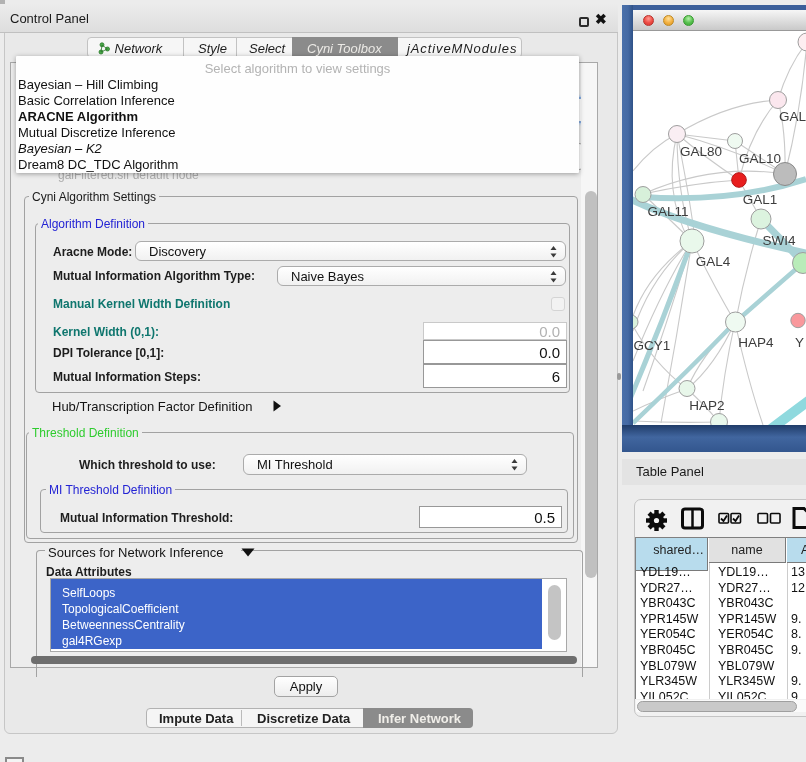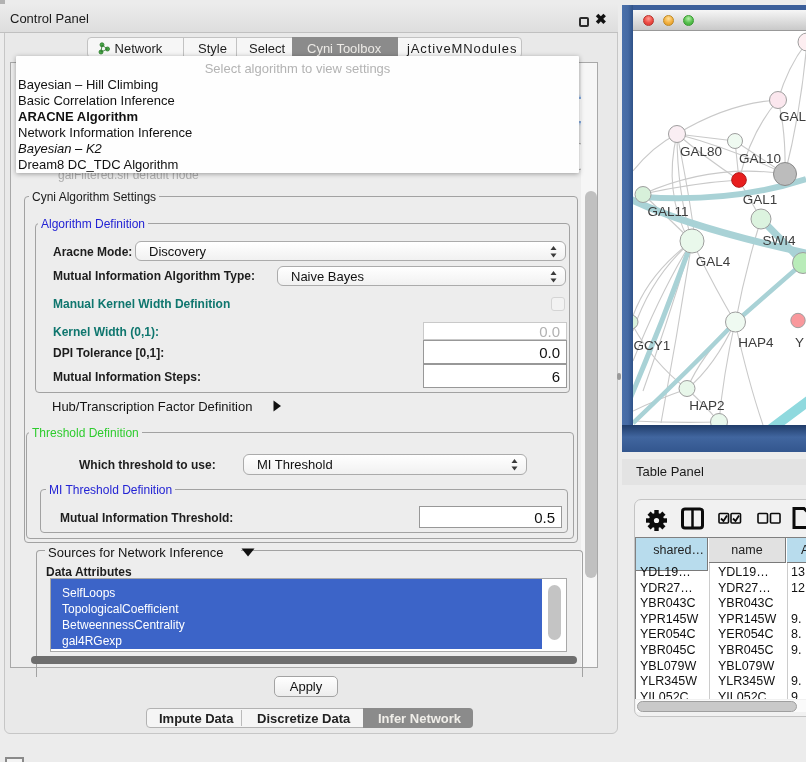--- a/index.html
+++ b/index.html
@@ -21,21 +21,21 @@
 <div id="stage">
 
 <div class="abs" style="left:0;top:0;width:5px;height:8px;background:#b2b2b2;"></div>
 <div class="abs" id="cpwin" style="left:4px;top:4px;width:614px;height:730px;background:#e9e9e9;border:1px solid #c6c6c6;border-radius:0 0 6px 6px;"></div>
 <div class="abs" style="left:0;top:4px;width:618px;height:29px;background:linear-gradient(#ececec,#dedede);border-bottom:1px solid #c0c0c0;">
   <span style="position:absolute;left:10px;top:7px;font-size:13px;color:#1a1a1a;">Control Panel</span>
   <span style="position:absolute;left:579px;top:13px;width:10px;height:10px;border:2px solid #2b2b2b;border-radius:2px;"></span>
   <span style="position:absolute;left:595px;top:7px;font-size:14px;font-weight:bold;color:#111;">✖</span>
 </div>
 
-<div class="abs" style="left:87px;top:37px;width:435px;height:21px;background:#f6f6f6;border:1px solid #c2c2c2;border-radius:4px;font-size:13px;color:#1d1d1d;">
+<div class="abs" style="left:87px;top:37px;width:435px;height:21px;background:#f6f6f6;border:1px solid #c2c2c2;border-radius:4px;font-size:13px;color:#1d1d1d;font-style:italic;">
   <span class="abs" style="left:94.5px;top:0;width:1px;height:19px;background:#c2c2c2;"></span>
   <span class="abs" style="left:148px;top:0;width:1px;height:19px;background:#c2c2c2;"></span>
   <div class="abs" style="left:204px;top:-1px;width:106px;height:21px;background:#8b8b8b;"></div>
   <span class="abs" style="left:10px;top:3px;">
     <svg width="13" height="13" viewBox="0 0 13 13" style="vertical-align:-2px">
           <circle cx="4" cy="2.8" r="2" fill="#4aa94a" stroke="#2a7a2a" stroke-width=".8"></circle>
           <circle cx="3" cy="10" r="2" fill="#4aa94a" stroke="#2a7a2a" stroke-width=".8"></circle>
           <circle cx="9.5" cy="7" r="2" fill="#4aa94a" stroke="#2a7a2a" stroke-width=".8"></circle>
           <path d="M4 3 L9.5 7 L3 10 Z" fill="none" stroke="#2a7a2a" stroke-width=".8"></path>
         </svg>
@@ -157,21 +157,21 @@
 
 <div class="abs" style="left:5px;top:757px;width:19px;height:14px;background:#f4f4f4;border:2px solid #8a8a8a;"></div>
 
 <div class="abs" style="left:617px;top:373px;width:4px;height:7px;background:#9a9a9a;border-radius:2px;"></div>
 
 <div class="abs" style="left:16px;top:56px;width:563px;height:117px;background:#fefefe;box-shadow:0 1px 5px rgba(0,0,0,0.35);border-radius:1px;font-size:13px;color:#111;">
   <div style="position:absolute;left:0;top:5px;width:100%;text-align:center;color:#b3b3b3;">Select algorithm to view settings</div>
   <span class="abs" style="left:2px;top:21px;">Bayesian – Hill Climbing</span>
   <span class="abs" style="left:2px;top:37px;">Basic Correlation Inference</span>
   <span class="abs" style="left:2px;top:53px;font-weight:bold;">ARACNE Algorithm</span>
-  <span class="abs" style="left:2px;top:69px;">Network Information Inference</span>
+  <span class="abs" style="left:2px;top:69px;">Mutual Discretize Inference</span>
   <span class="abs" style="left:2px;top:85px;font-style:italic;">Bayesian – K2</span>
   <span class="abs" style="left:2px;top:101px;">Dream8 DC_TDC Algorithm</span>
 </div>
 
 <div class="abs" id="macwin" style="left:622px;top:5px;width:184px;height:447px;background:#3c5f9a;"></div>
 <div class="abs" style="left:622px;top:5px;width:11px;height:447px;background:linear-gradient(90deg,#4a70aa,#456aa4 55%,#2f5288);"></div>
 <div class="abs" style="left:622px;top:425px;width:184px;height:27px;background:linear-gradient(#203c69,#41669f 45%,#33568e);"></div>
 <div class="abs" style="left:633px;top:10px;width:173px;height:21px;background:linear-gradient(#f6f6f6,#c9c9c9);border-bottom:1px solid #999;">
   <span class="abs" style="left:10px;top:4.5px;width:11px;height:11px;border-radius:50%;background:radial-gradient(circle at 50% 30%,#ff9a92 0%,#ee4b43 55%,#d43832 100%);border:1px solid #b8322c;"></span>
   <span class="abs" style="left:30px;top:4.5px;width:11px;height:11px;border-radius:50%;background:radial-gradient(circle at 50% 30%,#ffe09a 0%,#f3b03f 55%,#d99427 100%);border:1px solid #c08a22;"></span>

